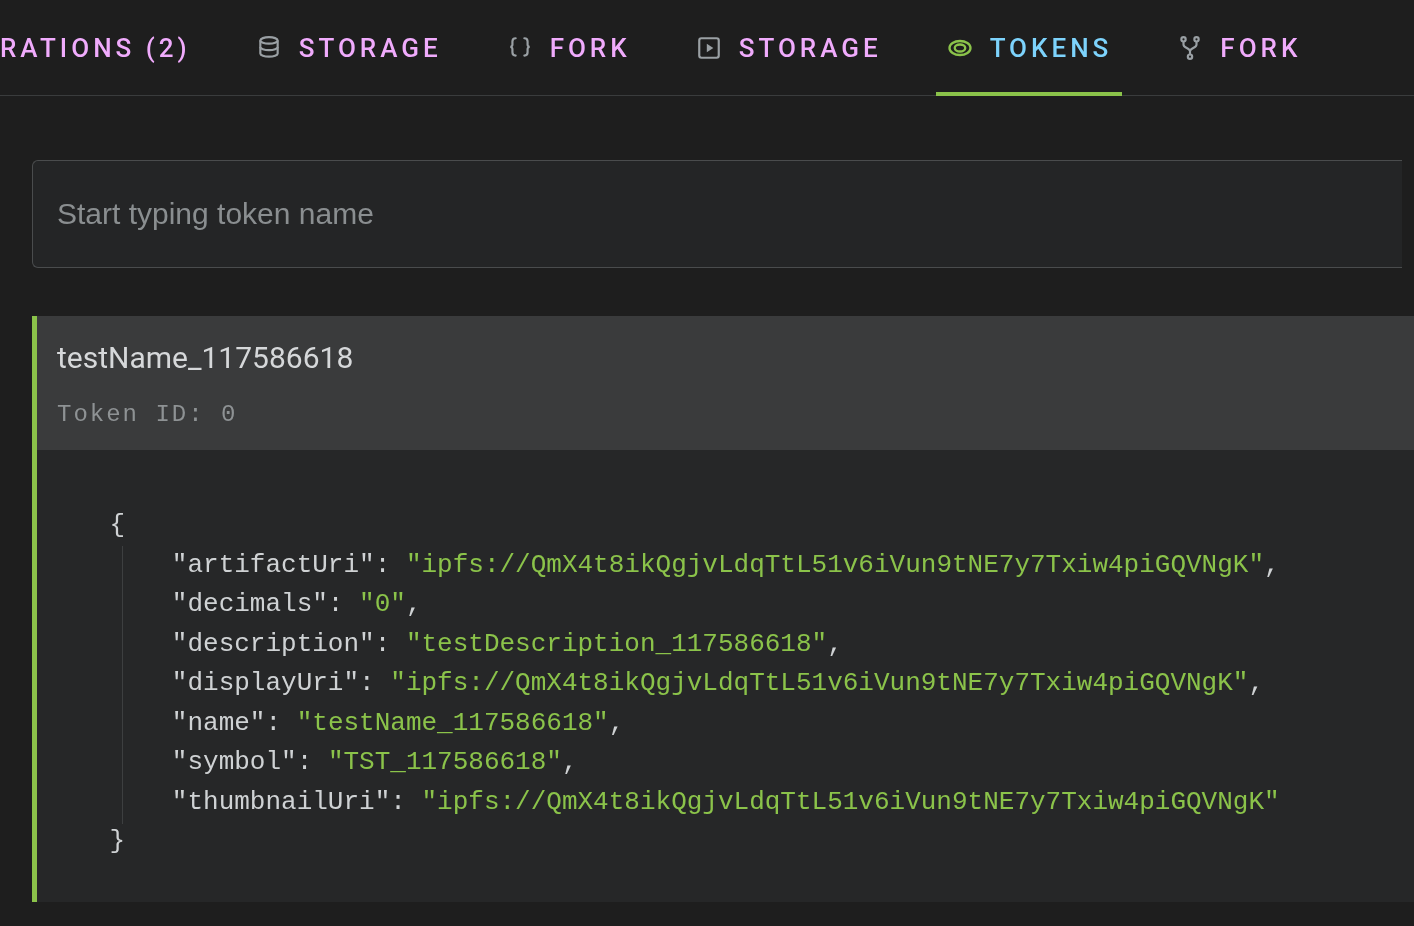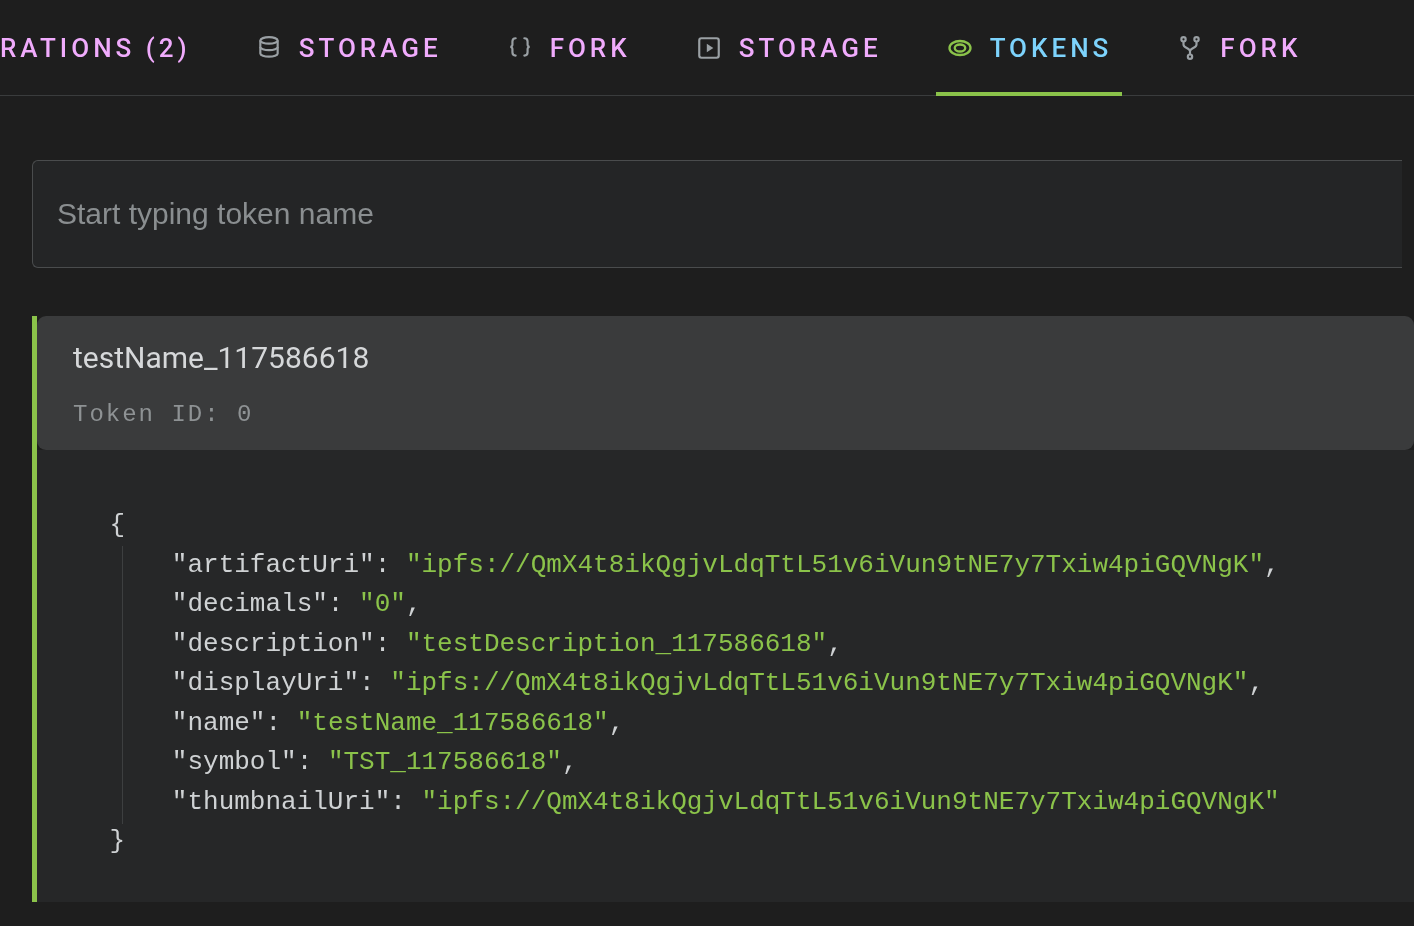--- a/index.html
+++ b/index.html
@@ -64,22 +64,21 @@
     outline: none;
   }
   .search-input::placeholder { color: #8a8e90; }
 
   .token-card {
     margin-top: 48px;
     border-left: 5px solid #8bc34a;
   }
   .token-header {
     background: #3a3b3c;
-    padding: 24px 36px 22px 36px;
-    border-radius: 9px;
+    padding: 24px 36px 22px 20px;
   }
   .token-name {
     color: #d6d8da;
     font-size: 30px;
     font-weight: 400;
   }
   .token-id {
     color: #8e9294;
     font-family: "SFMono-Regular", Consolas, "Liberation Mono", Menlo, monospace;
     font-size: 24px;

